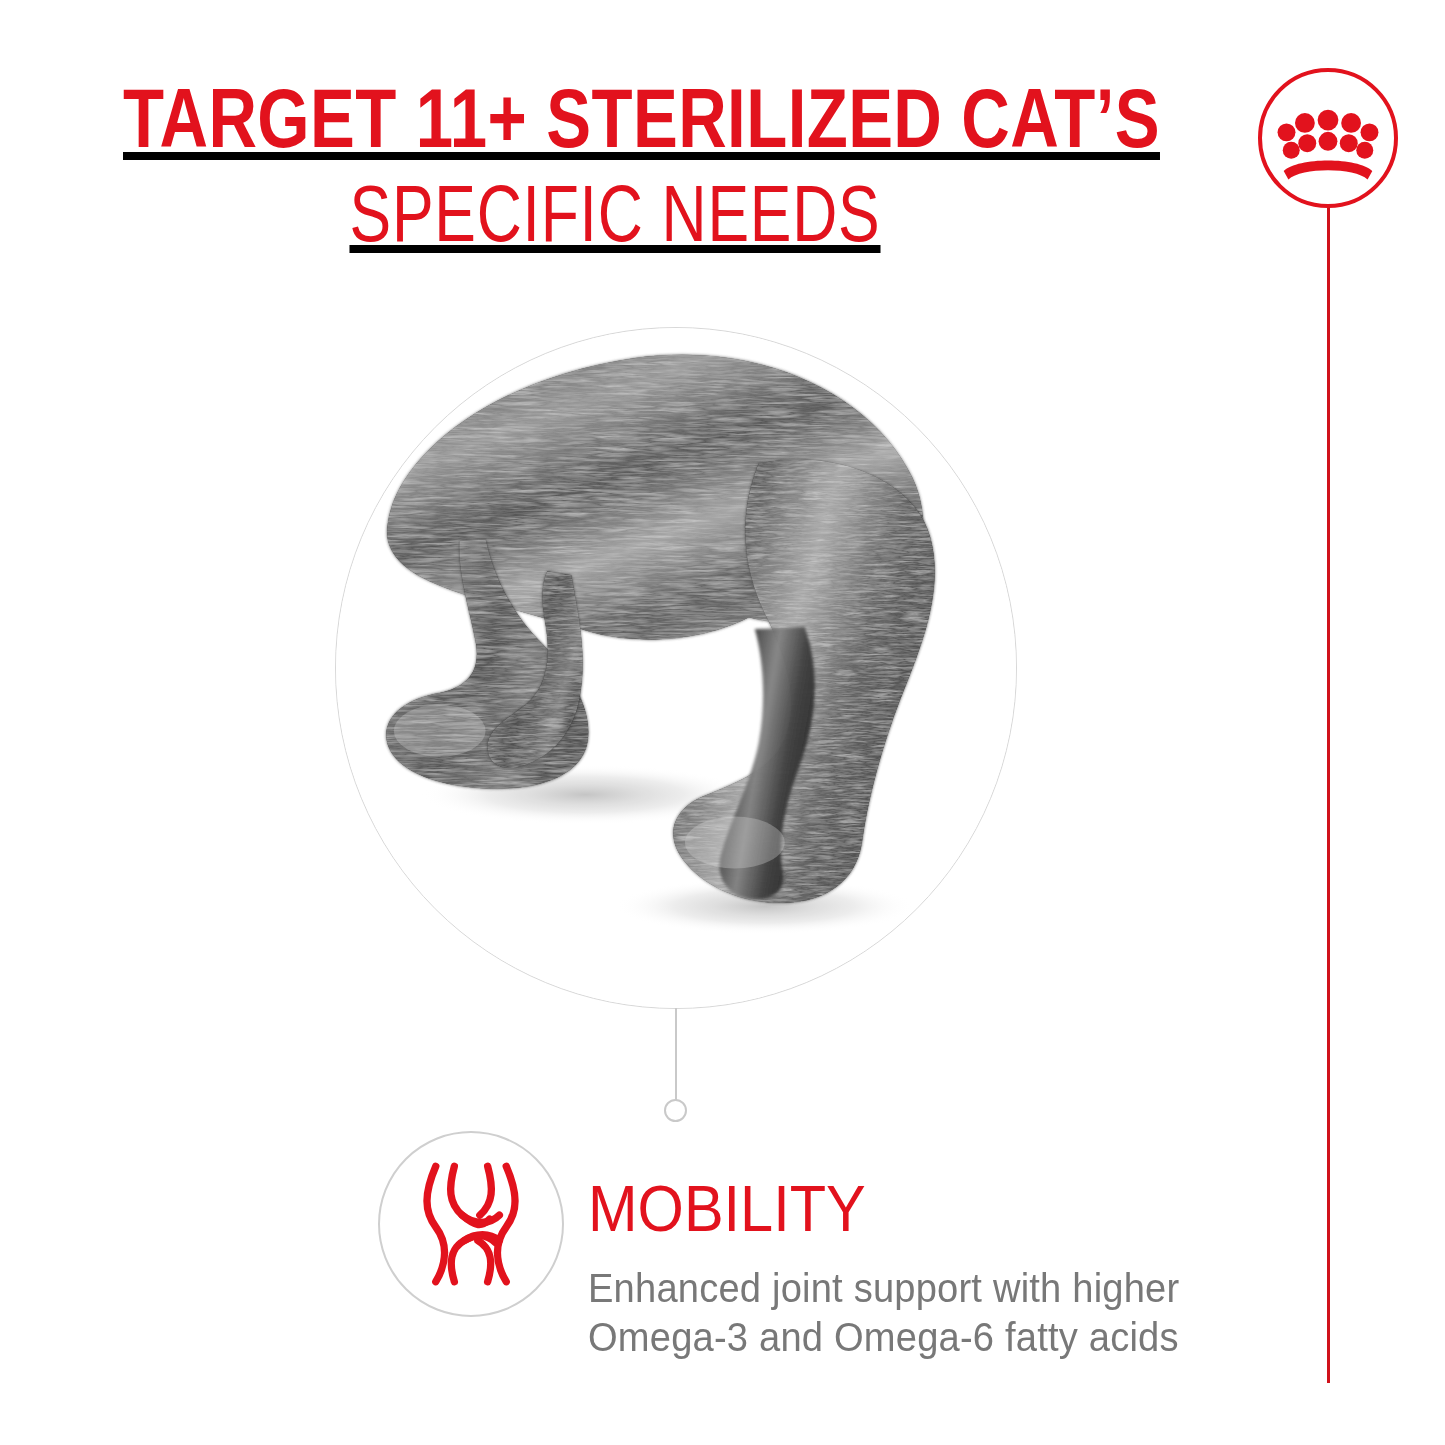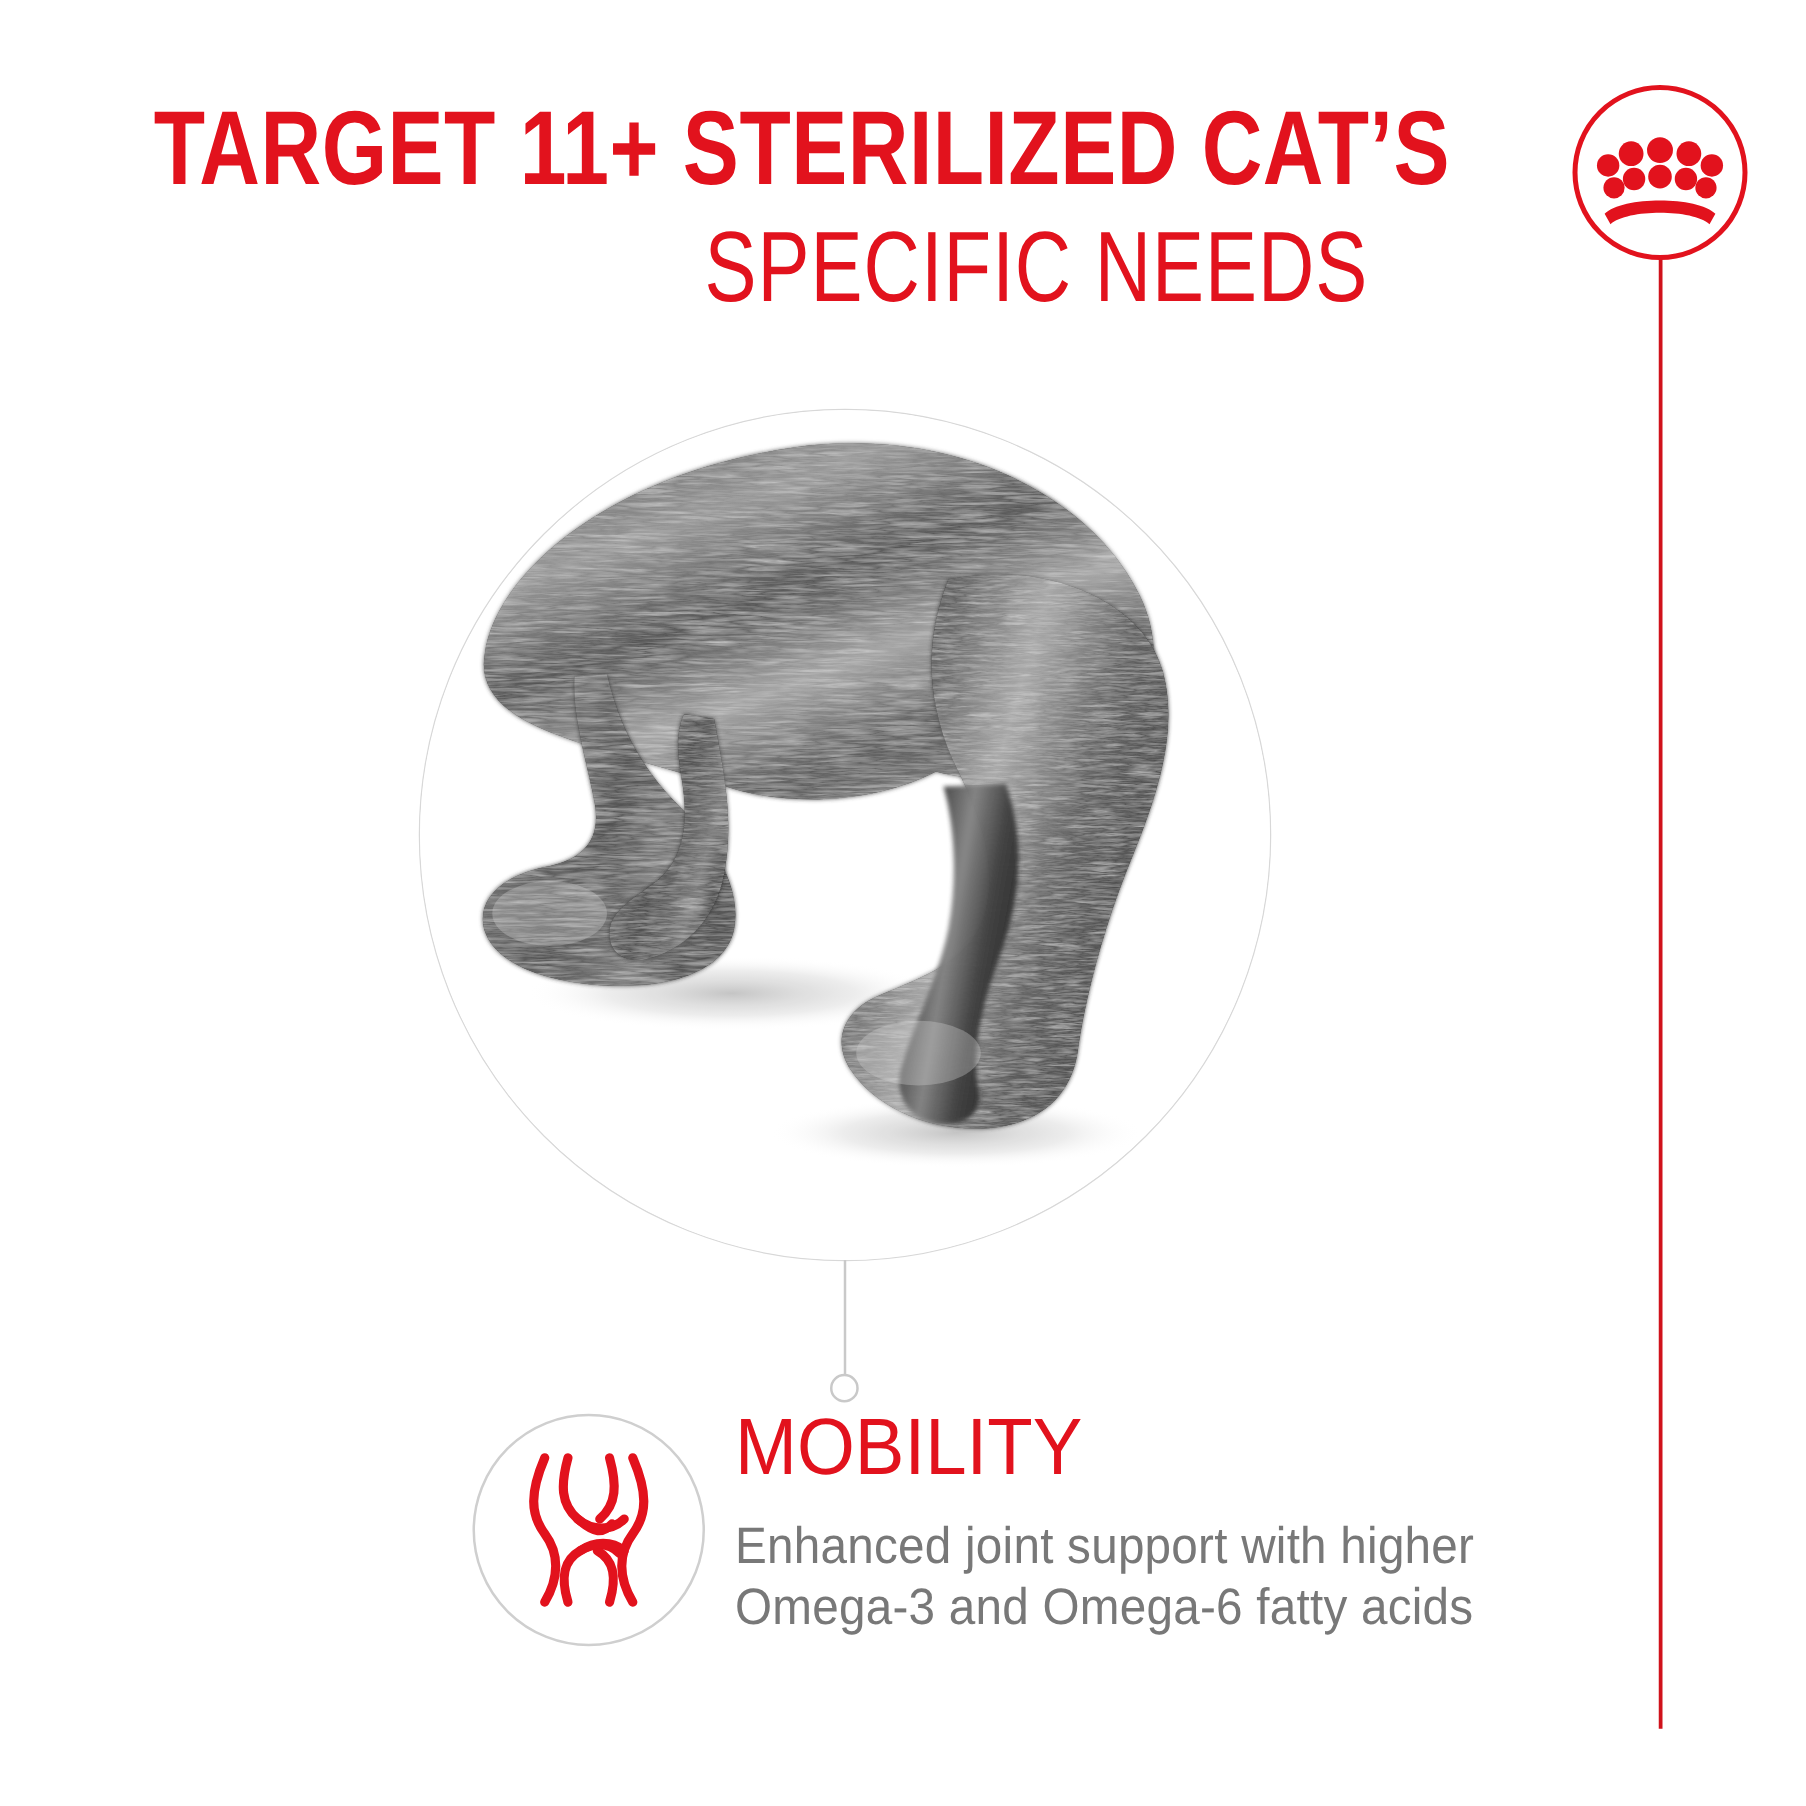--- a/index.html
+++ b/index.html
@@ -15,21 +15,22 @@
     font-family: "Liberation Sans", sans-serif;
     -webkit-font-smoothing: antialiased;
   }
 
   
   #headline {
     position: absolute;
     left: 0;
     top: 72px;
     width: 1230px;
-    text-align: right;
+    text-align: center;
+    text-decoration: underline;
   }
   #headline-line1 {
     display: block;
     color: #E2121D;
     font-family: "Liberation Sans Narrow", "Liberation Sans", sans-serif;
     font-weight: bold;
     font-size: 84px;
     line-height: 92px;
     letter-spacing: 0.5px;
     transform: scaleX(0.80);
@@ -123,21 +124,21 @@
     border: 2px solid #cfcfcf;
     border-radius: 50%;
     box-sizing: border-box;
     background: #ffffff;
   }
   #benefit-icon-circle svg { display: block; width: 100%; height: 100%; }
 
   #benefit-text {
     position: absolute;
     left: 588px;
-    top: 1124px;
+    top: 1176px;
     width: 680px;
   }
   #benefit-title {
     display: block;
     color: #E2121D;
     font-family: "Liberation Sans Narrow", "Liberation Sans", sans-serif;
     font-weight: normal;
     font-size: 64px;
     line-height: 66px;
     letter-spacing: 0px;

